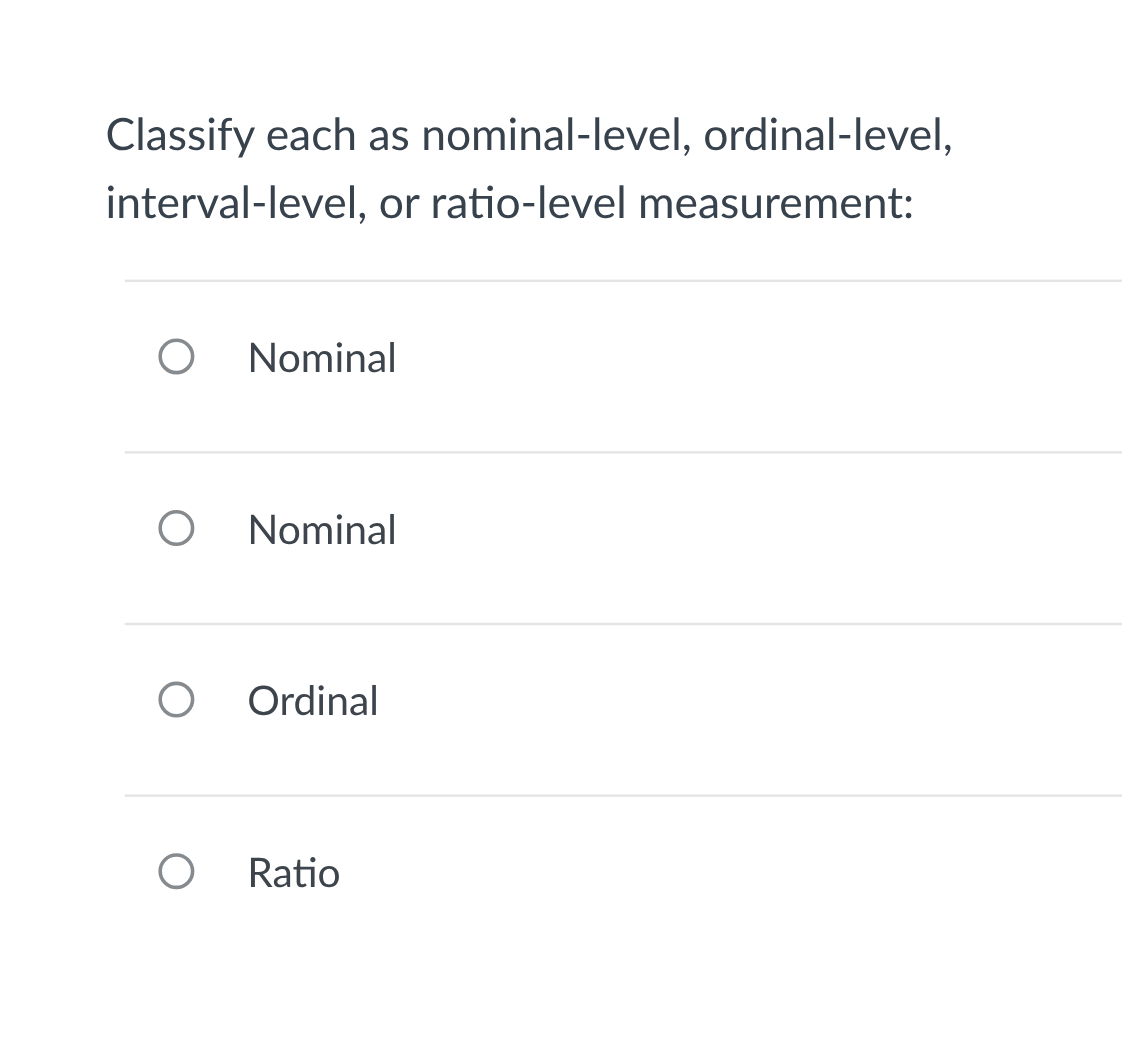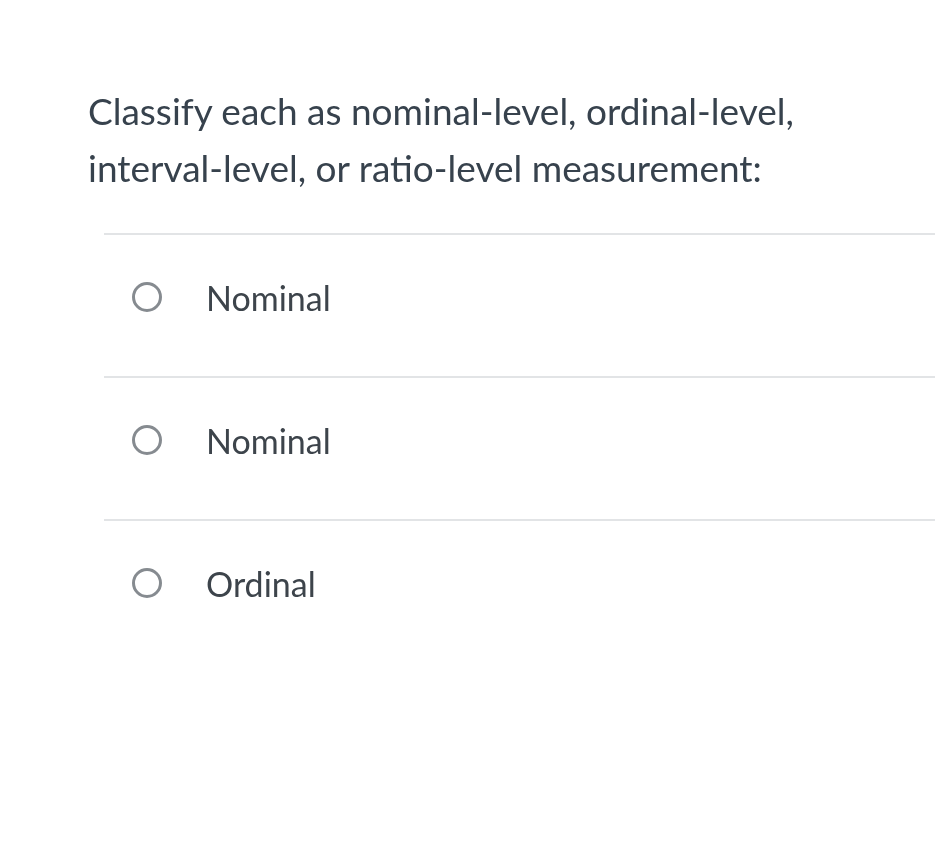--- a/index.html
+++ b/index.html
@@ -69,15 +69,19 @@
     <div class="option-row">
       <span class="radio-outer"></span>
       <span class="option-label">Nominal</span>
     </div>
 
     <div class="option-row">
       <span class="radio-outer"></span>
       <span class="option-label">Ordinal</span>
     </div>
 
+    <div class="option-row">
+      <span class="radio-outer"></span>
+      <span class="option-label">Ratio</span>
+    </div>
 
   </div>
 </div>
 
 </body></html>

